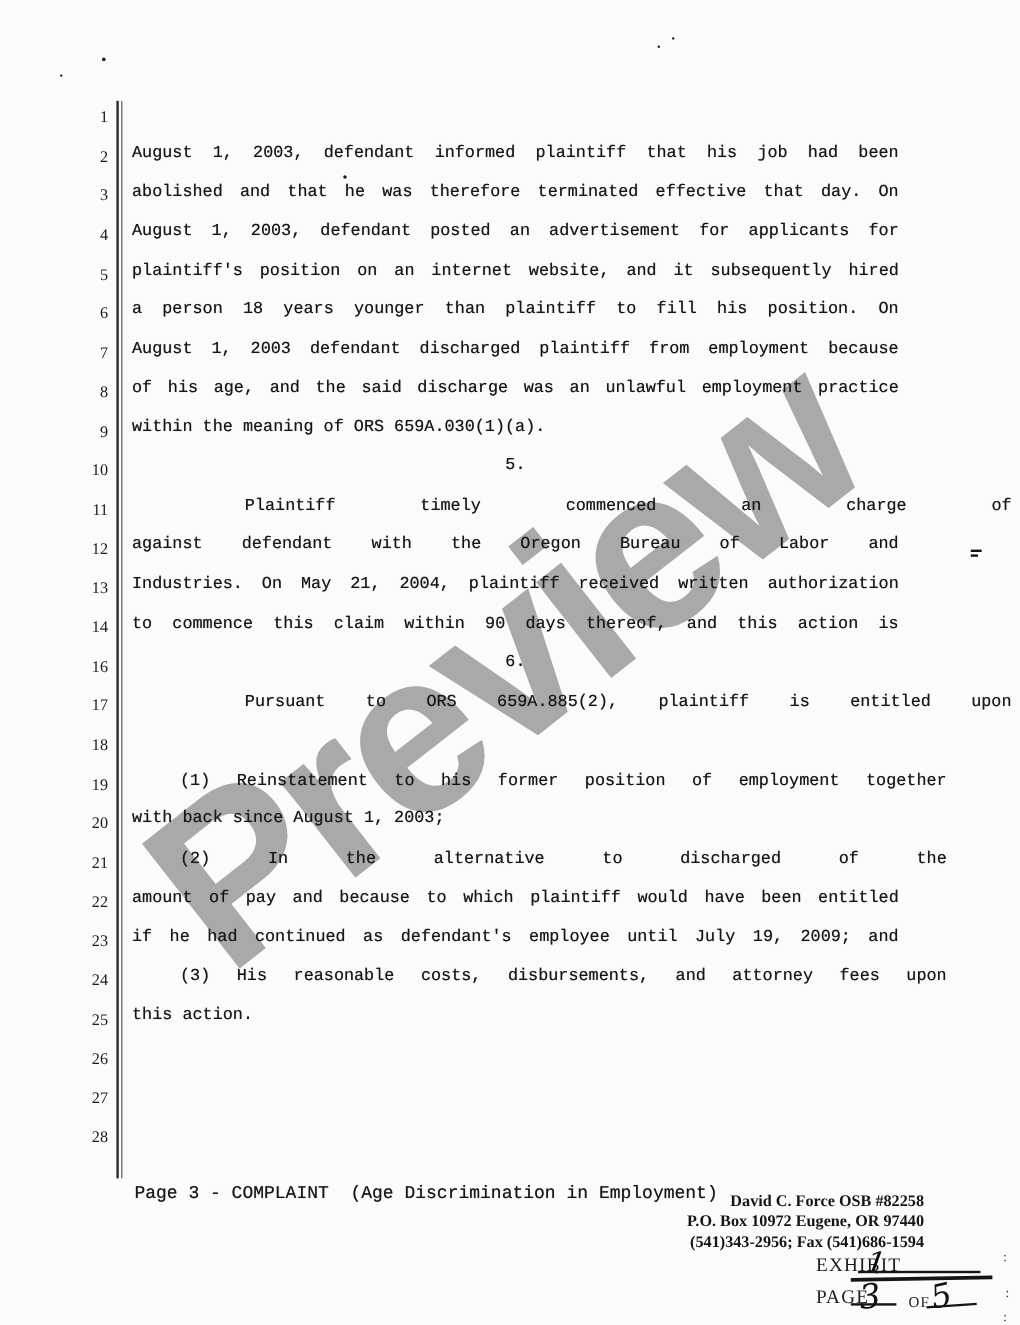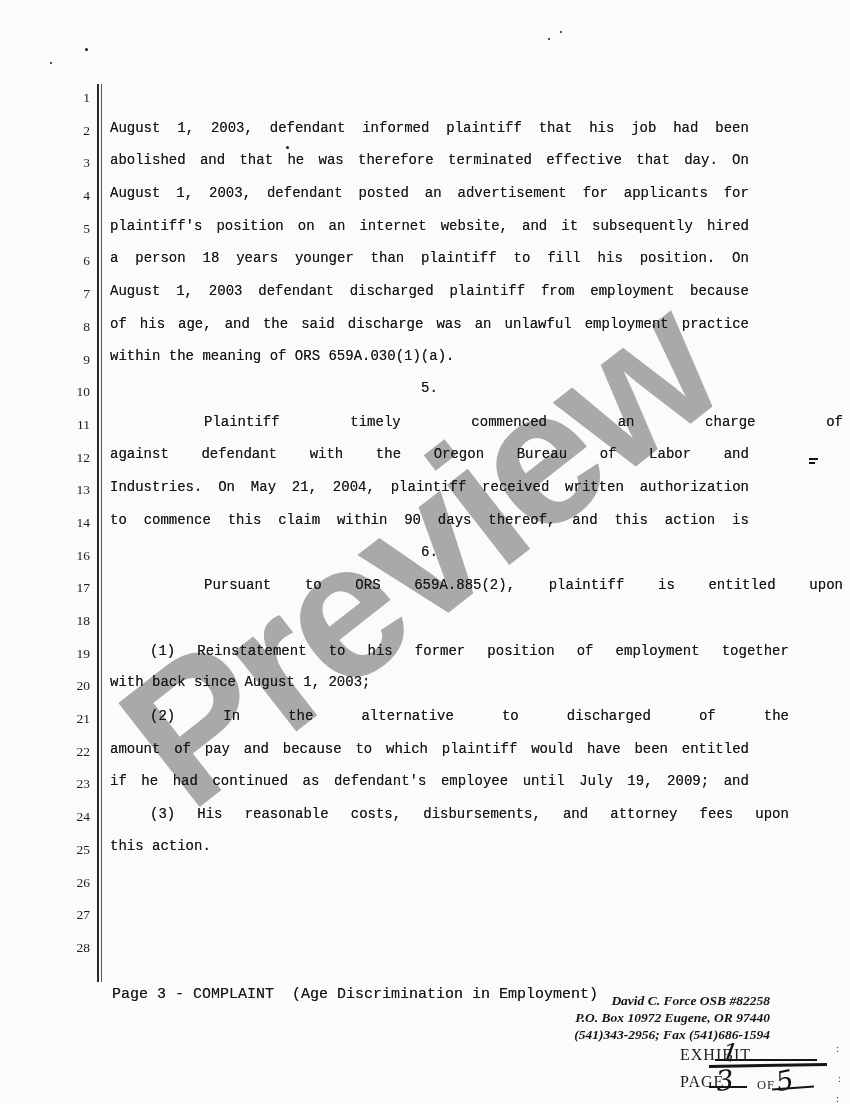--- a/index.html
+++ b/index.html
@@ -35,21 +35,21 @@
   .txt.center { text-align:center; }
   
   .footer-left {
     position:absolute; left:112px; top:986px; z-index:3;
     font-size:15px; color:#161616; white-space:pre;
     text-shadow:0 0 0.6px rgba(20,20,20,0.65);
   }
   .attorney {
     position:absolute; right:80px; top:992px; z-index:3; text-align:right;
     font-family:"Liberation Serif", serif; font-weight:700;
-    font-size:13.5px; line-height:17px; color:#141414;font-style:italic;
+    font-size:13.5px; line-height:17px; color:#141414;
   }
   
   .stamp { position:absolute; left:676px; top:1040px; width:170px; height:62px; z-index:3;
            font-family:"Liberation Serif", serif; color:#1d1d1d; }
   .stamp-label { position:absolute; font-size:16px; letter-spacing:1px; }
   .lbl-exhibit { left:4px; top:6px; }
   .lbl-page    { left:4px; top:33px; }
   .lbl-of      { left:81px; top:38px; font-size:12.5px; }
   .hand { position:absolute; font-family:"DejaVu Serif", serif; font-style:italic; color:#101010; }
   .hand-exh { left:46px; top:-2px; font-size:25px; transform:rotate(9deg); }

